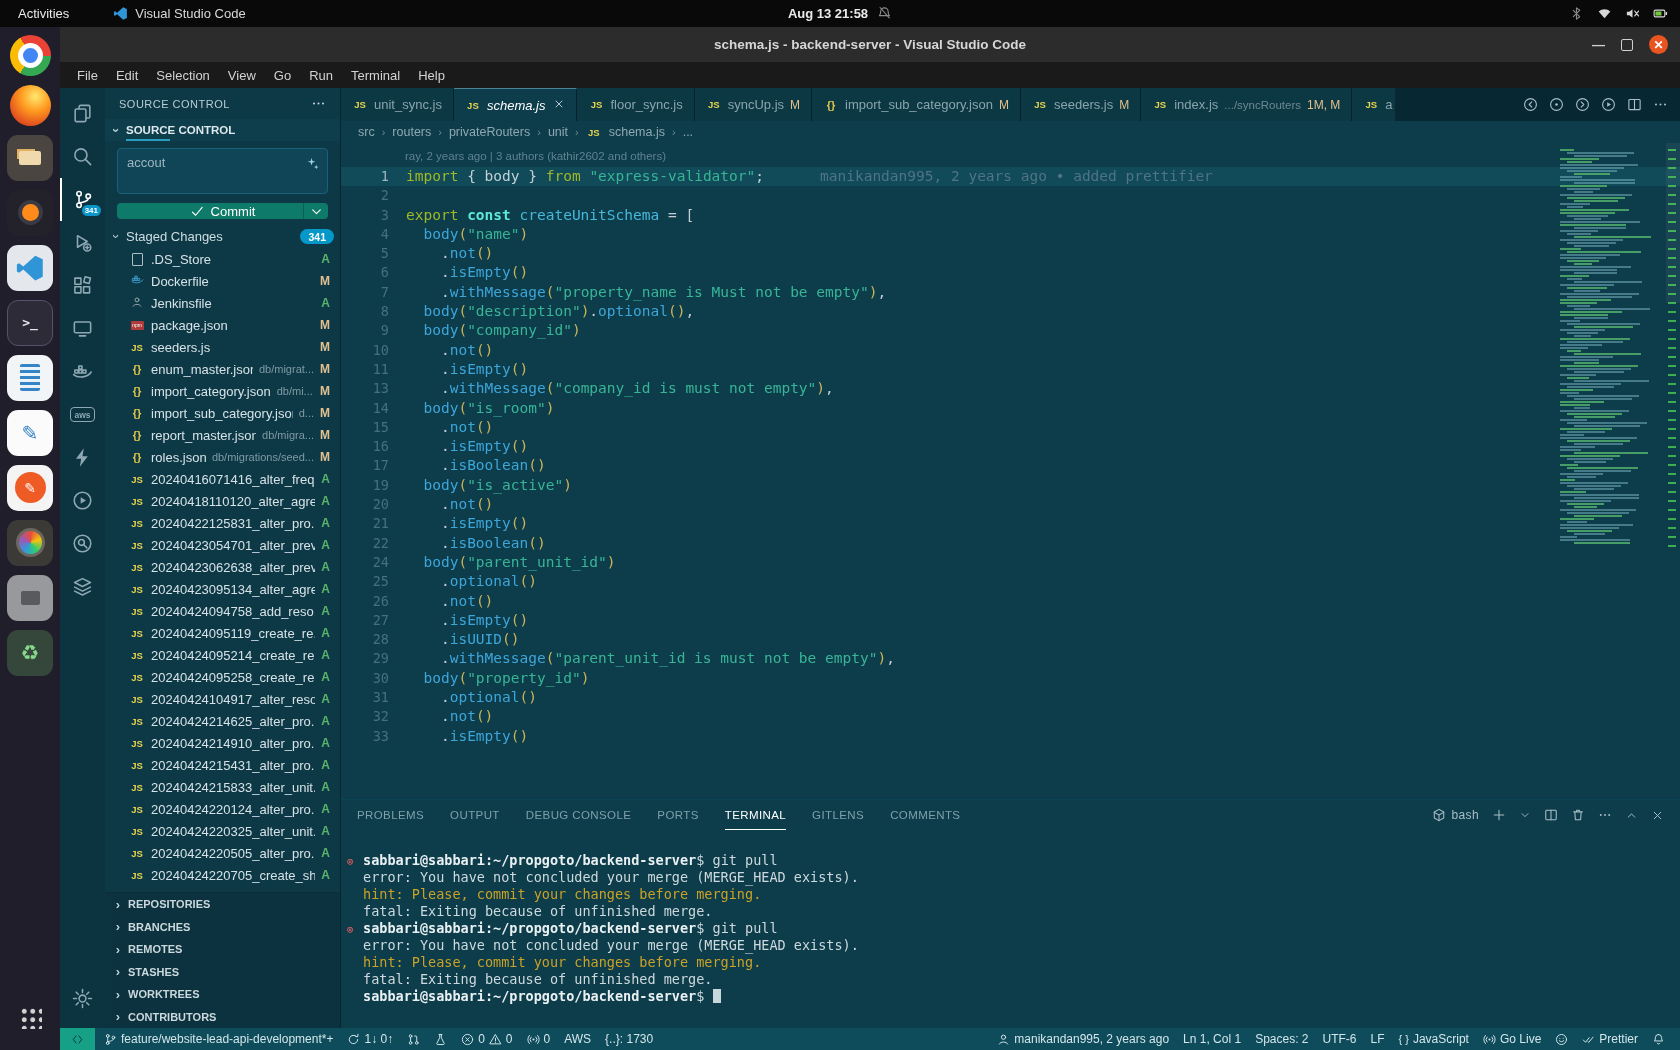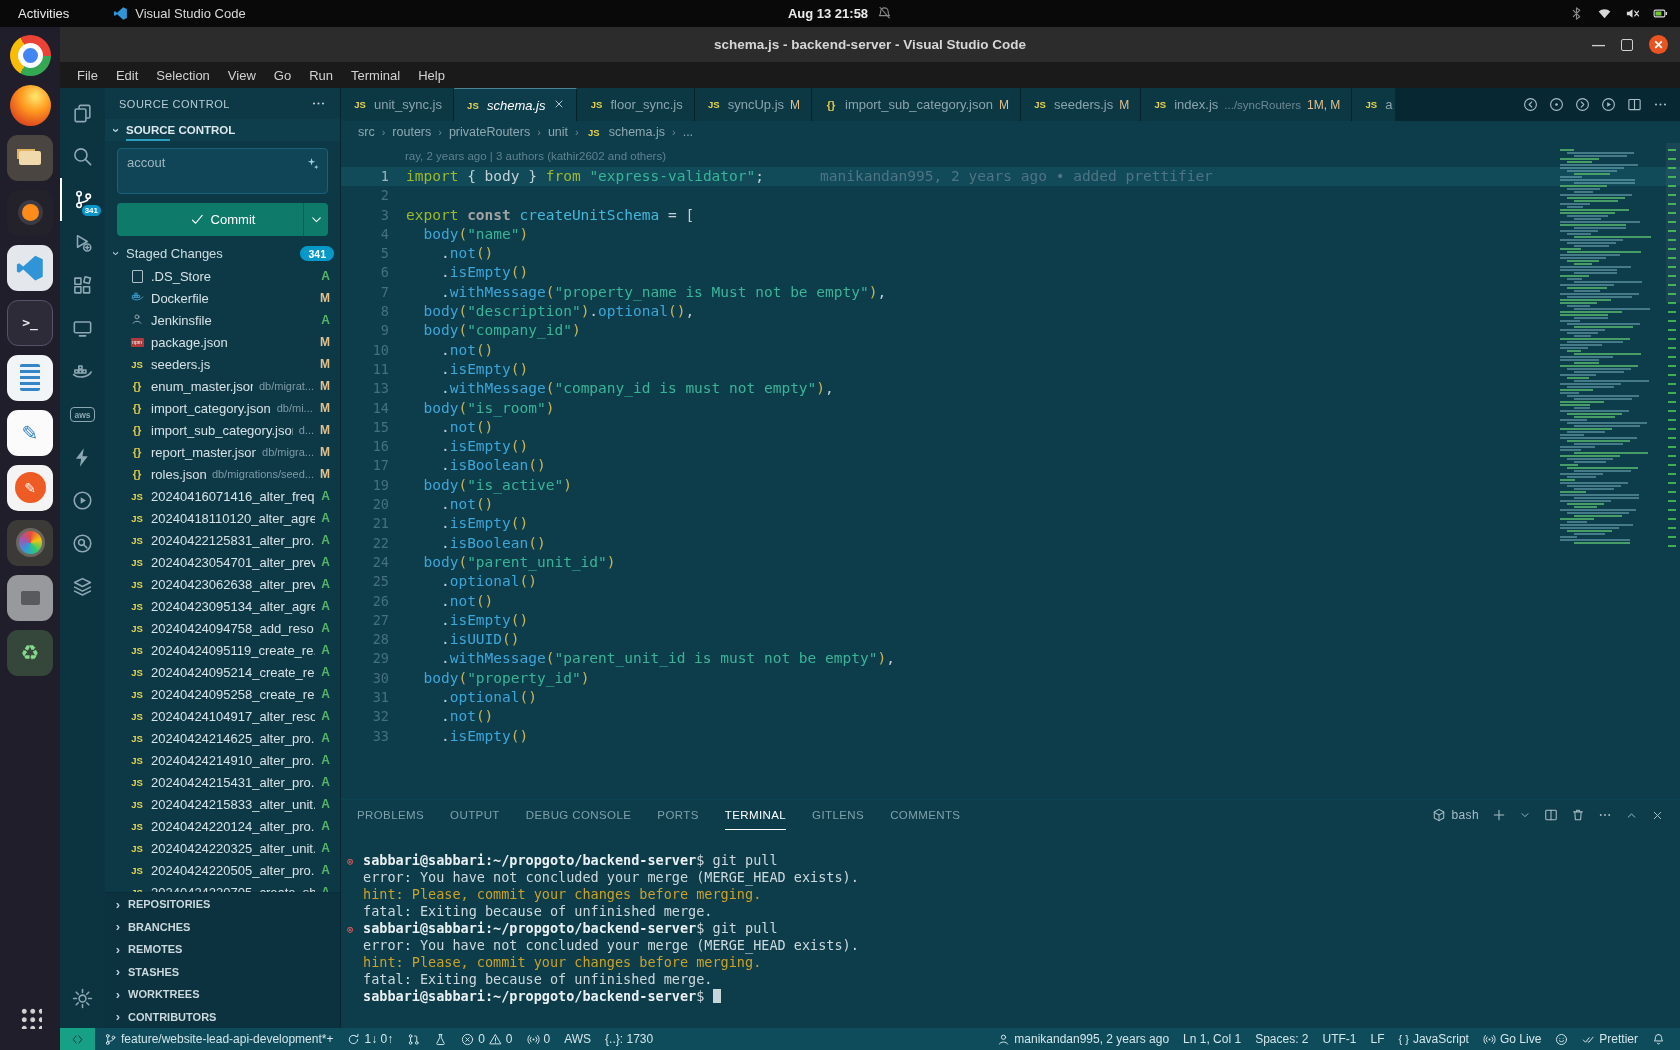--- a/index.html
+++ b/index.html
@@ -70,21 +70,21 @@
   .sb-header .ico{margin-left:auto;color:#c4d4da}
   .sb-secrow{height:22px;display:flex;align-items:center;gap:5px;padding:0 6px;font-weight:bold;
              font-size:11.5px;color:#dde8ec;flex:none;background:#0e3d4c}
   .chev{display:inline-block;color:#bcd0d6;font-size:13px;width:10px;text-align:center}
   .chev.down{transform:rotate(90deg)}
   .sb-sec-title{position:relative}
   .sb-sec-title:after{content:"";position:absolute;left:0;bottom:-5px;width:44px;height:2px;background:#2b9dbf}
   .commit-box{margin:7px 12px 0;background:#0f4557;border:1px solid #19607a;border-radius:4px;height:46px;
               padding:6px 9px;color:#9fb6bf;position:relative;box-sizing:border-box;flex:none}
   .commit-box .ico{position:absolute;right:7px;top:7px;color:#9fd3e2}
-  .commit-btn{margin:9px 12px 6px;background:#0e7a69;border-radius:4px;height:33px;display:flex;align-items:center;
+  .commit-btn{margin:9px 12px 6px;background:#0e7a69;border-radius:4px;height:16px;display:flex;align-items:center;
               justify-content:center;color:#fff;gap:6px;position:relative;flex:none;font-size:13px}
   .commit-btn .drop{position:absolute;right:0;top:0;height:100%;width:24px;display:flex;align-items:center;
                     justify-content:center;border-left:1px solid #0a5f52}
   .staged-row{height:23px;display:flex;align-items:center;gap:5px;padding:0 6px;flex:none}
   .cbadge{margin-left:auto;background:#0598c8;color:#fff;border-radius:9px;font-size:10.5px;padding:1.5px 8px;font-weight:bold}
   #filelist{flex:1;overflow:hidden}
   .frow{height:22px;display:flex;align-items:center;padding:0 10px 0 24px;gap:6px;white-space:nowrap}
   .fname{color:#d7e2e6;overflow:hidden;text-overflow:clip}
   .fdesc{color:#7e99a3;font-size:11px}
   .fstat{margin-left:auto;font-size:12px;font-weight:bold}
@@ -112,21 +112,21 @@
   .tab-actions{margin-left:auto;display:flex;align-items:center;gap:11px;padding:0 12px;color:#a9bec6;flex:none}
   #breadcrumb{height:22px;display:flex;align-items:center;padding-left:17px;gap:7px;font-size:12.5px;color:#8fa8b1;flex:none}
   .bsep{color:#6d8893;font-size:11px}
   
   #codearea{flex:1;position:relative;overflow:hidden;min-height:0}
   .lens{height:24px;line-height:26px;padding-left:64px;color:#5f8290;font-size:11.5px}
   .line{display:flex;height:19.3px;line-height:19.3px;font-family:"DejaVu Sans Mono",monospace;font-size:14.5px;white-space:pre}
   .line .ln{width:48px;text-align:right;padding-right:17px;color:#47707e;font-size:13.5px;flex:none}
   .line.cur{background:#114a59}
   .line.cur .ln{color:#9db6bd}
-  .code .k{color:#9fb927}.code .c{color:#a3a3a3;font-weight:bold}.code .i{color:#3da6d9}
+  .code .k{color:#9fb927}.code .c{color:#5eead4;font-weight:bold}.code .i{color:#3da6d9}
   .code .s{color:#38b597}.code .p{color:#c3d1d6}.code .y{color:#c9b458}.code .e{color:#46b8da}
   .blame{color:#4f7484;margin-left:56px}
   #minimap{position:absolute;top:6px;right:18px;width:102px;height:420px}
   #minimap i{position:absolute;height:1.7px;background:rgba(125,185,200,.5)}
   #minimap i.gg{background:rgba(90,190,110,.75)}
   #oruler{position:absolute;top:6px;right:3px;width:9px;height:420px}
   #oruler i{position:absolute;left:0;width:8px;height:2.2px;background:#3fae52}
   #vslider{position:absolute;top:0;right:0;width:14px;height:160px;background:rgba(255,255,255,.05)}
   
   #panel{height:228px;flex:none;display:flex;flex-direction:column;border-top:1px solid #0a4555}
@@ -1132,21 +1132,21 @@
           </span>
           <span>manikandan995, 2 years ago</span>
         </span>
         <span class="sitem">
           <span>Ln 1, Col 1</span>
         </span>
         <span class="sitem">
           <span>Spaces: 2</span>
         </span>
         <span class="sitem">
-          <span>UTF-1</span>
+          <span>UTF-6</span>
         </span>
         <span class="sitem">
           <span>LF</span>
         </span>
         <span class="sitem">
           <span class="ico"><span class="bracestxt">{ }</span></span>
           <span>JavaScript</span>
         </span>
         <span class="sitem">
           <span class="ico">

